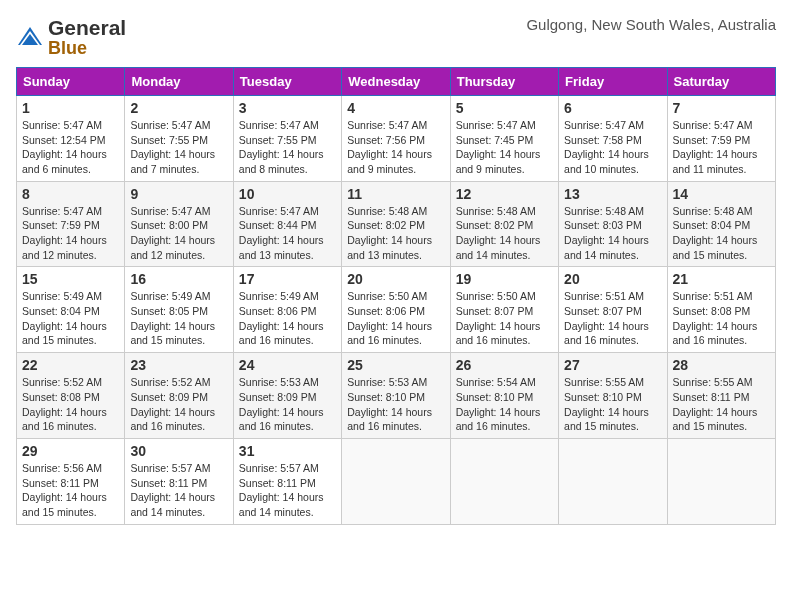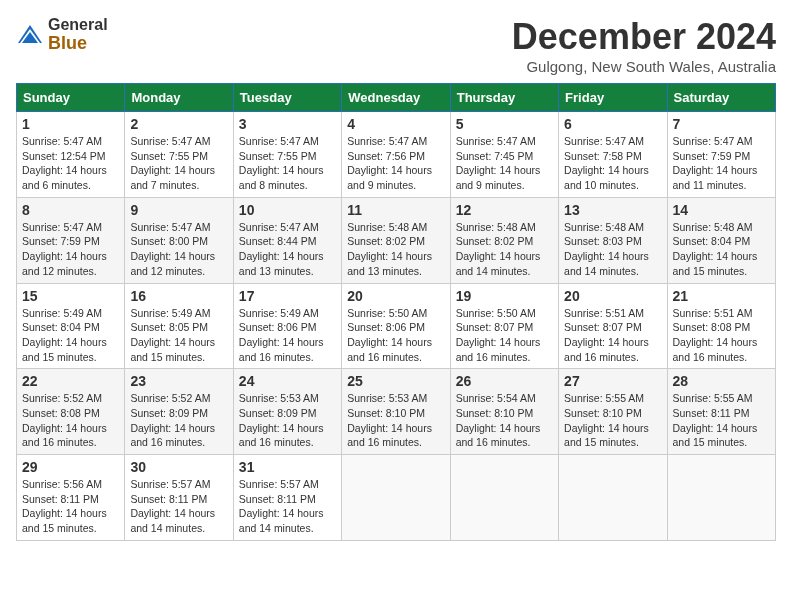--- a/index.html
+++ b/index.html
@@ -19,21 +19,21 @@
     .logo {
       display: flex;
       align-items: center;
     }
     .logo-text {
       display: flex;
       flex-direction: column;
       line-height: 1.1;
     }
     .logo-general {
-      font-size: 16px;
+      font-size: 21px;
       font-weight: bold;
       color: #333;
     }
     .logo-blue {
       font-size: 18px;
       font-weight: bold;
       color: #a16207;
     }
     .logo-icon {
       width: 28px;
@@ -51,21 +51,21 @@
     .location {
       font-size: 15px;
       color: #555;
     }
     .calendar-table {
       width: 100%;
       border-collapse: collapse;
       font-size: 11px;
     }
     .calendar-table th {
-      background-color: #15803d;
+      background-color: #a21caf;
       color: #fff;
       text-align: left;
       padding: 6px 6px;
       font-size: 13px;
       font-weight: bold;
       border: 1px solid #2a6ebb;
     }
     .calendar-table td {
       border: 1px solid #ccc;
       vertical-align: top;
@@ -106,21 +106,20 @@
       <polygon points="14,4 26,22 2,22" fill="#1a6bbf"></polygon>
       <polygon points="14,8 24,22 4,22" fill="white"></polygon>
       <polygon points="14,11 22,22 6,22" fill="#1a6bbf"></polygon>
     </svg>
     <div class="logo-text">
       <span class="logo-general">General</span>
       <span class="logo-blue">Blue</span>
     </div>
   </div>
   <div class="title-area">
-    <div class="month-title">December 2024</div>
     <div class="location">Gulgong, New South Wales, Australia</div>
   </div>
 </div>
 
 <table class="calendar-table">
   <thead>
     <tr>
       <th>Sunday</th>
       <th>Monday</th>
       <th>Tuesday</th>

